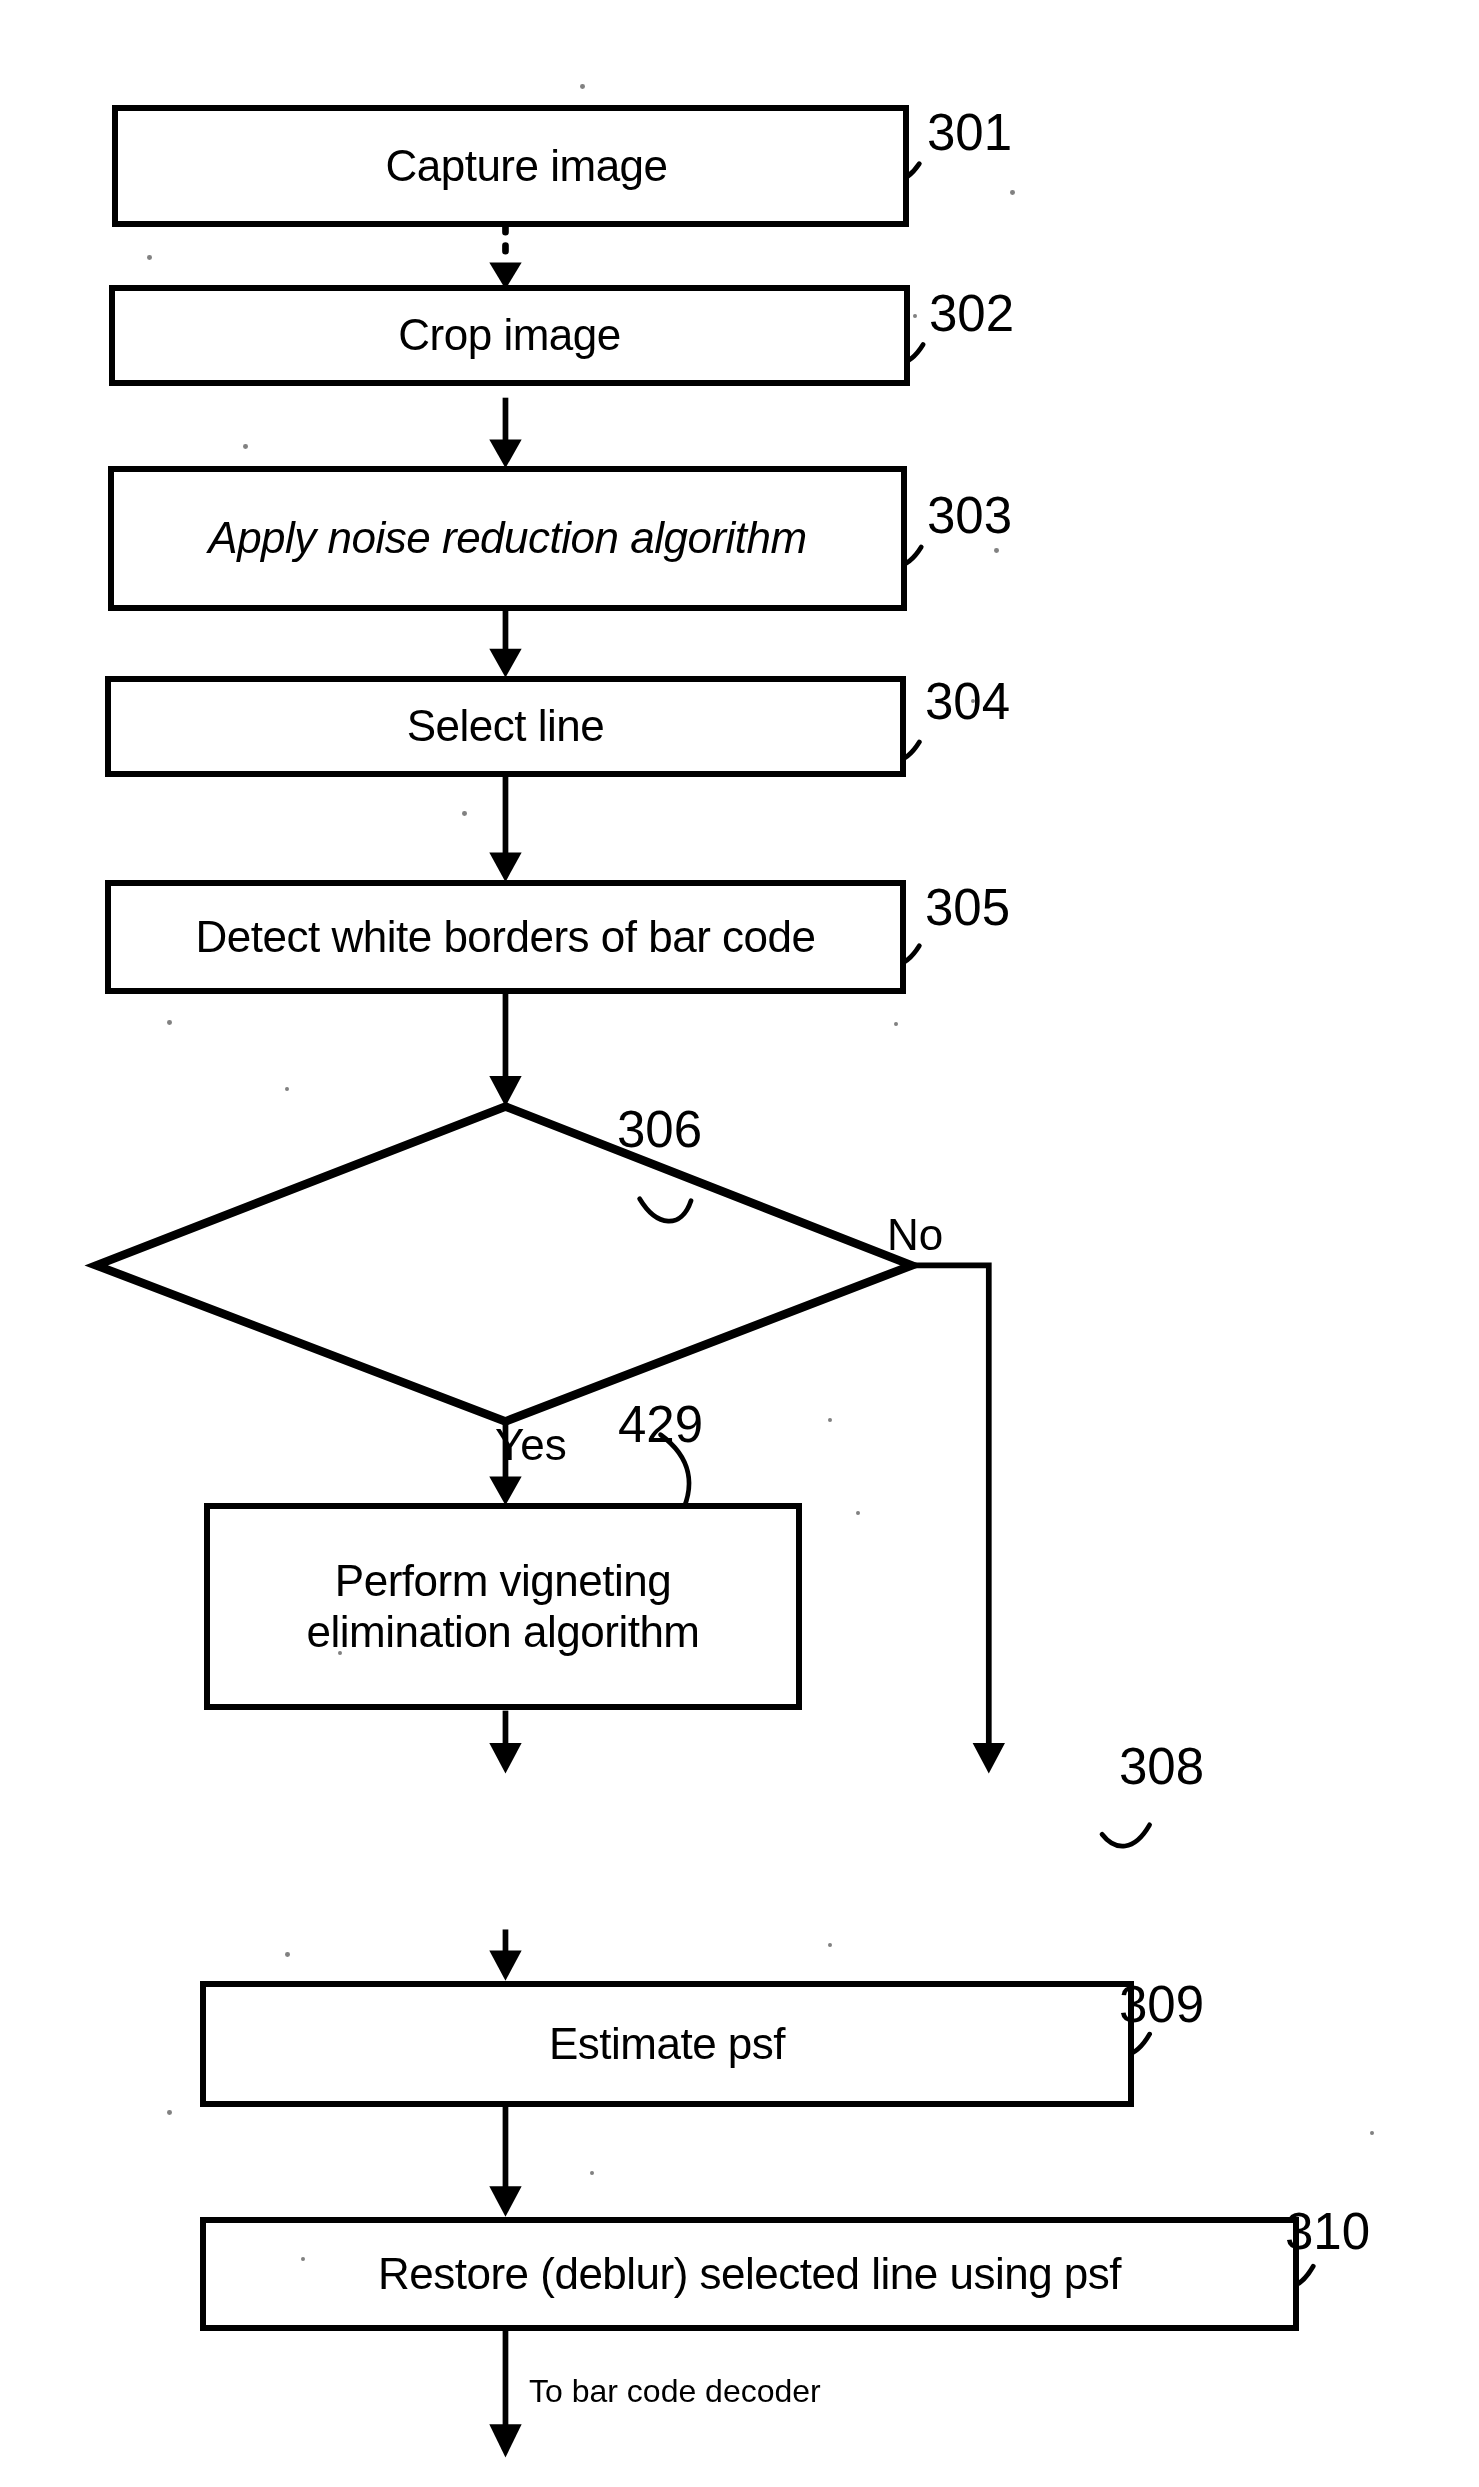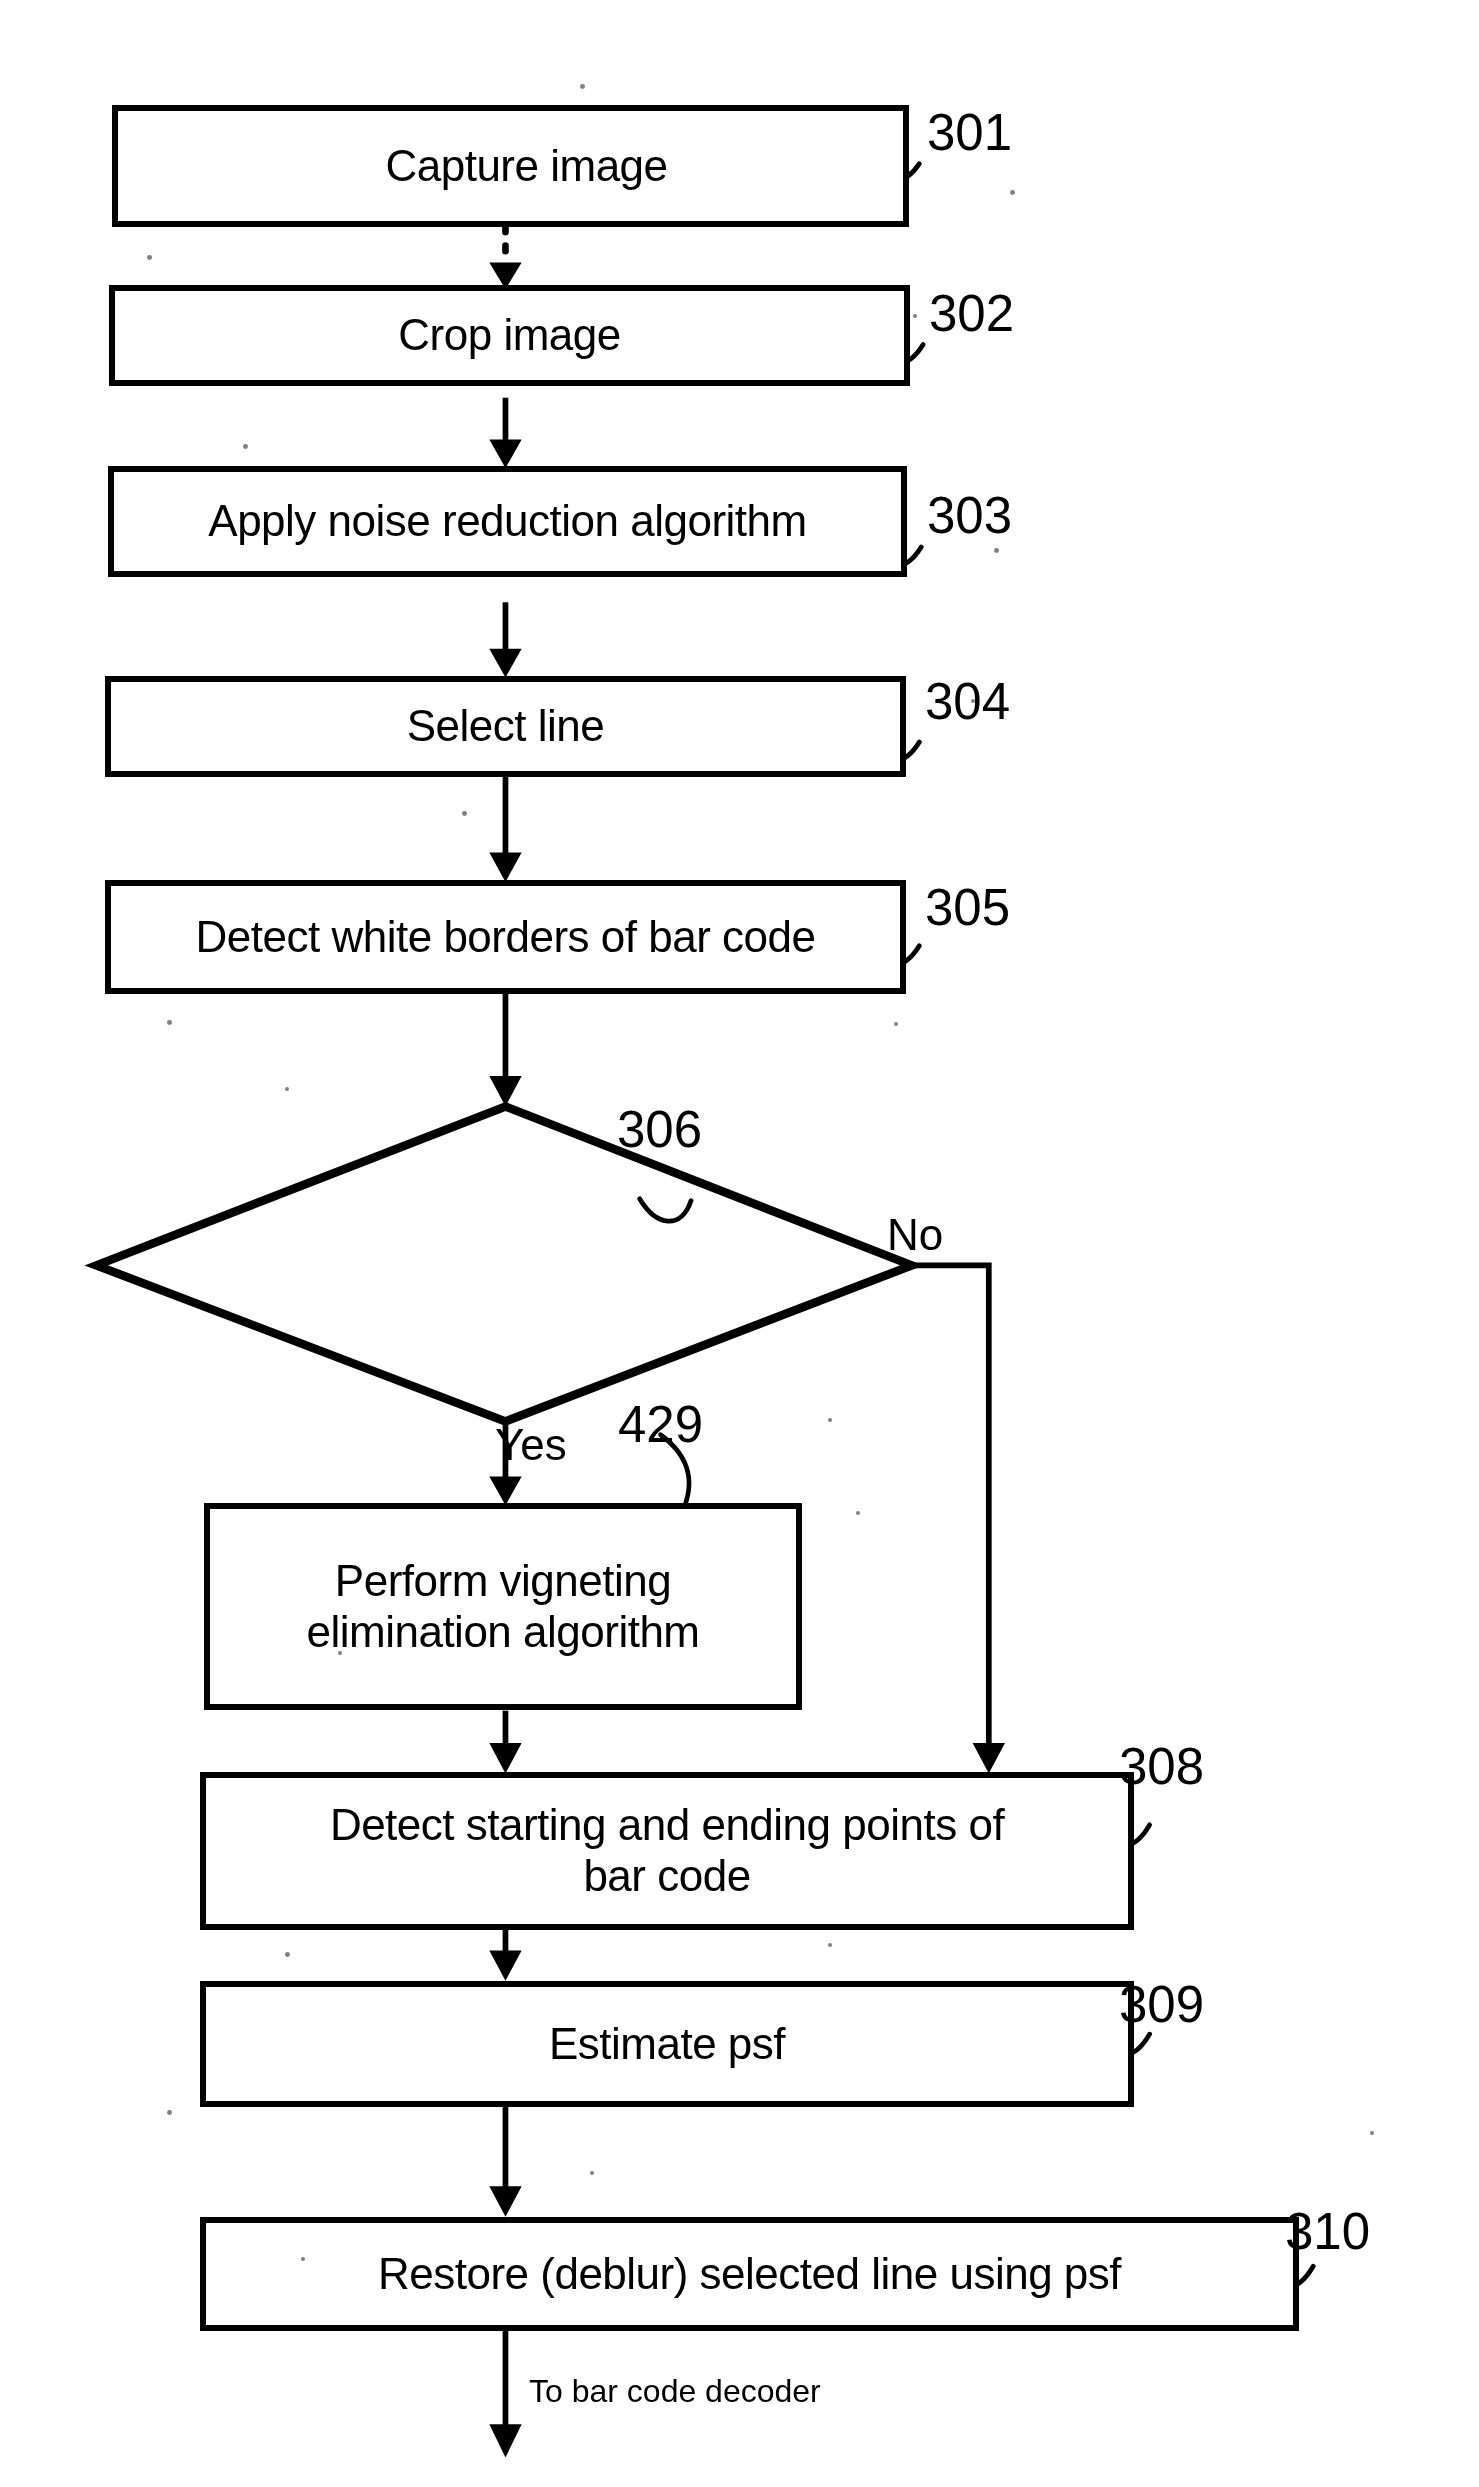--- a/index.html
+++ b/index.html
@@ -193,21 +193,21 @@
   <div class="node-box" style="left:112px; top:105px; width:797px; height:122px;padding-left:32px;">
     <span class="node-label">Capture image</span>
   </div>
   <div class="ref-num" style="left:927px; top:107px;">301</div>
 
   <div class="node-box" style="left:109px; top:285px; width:801px; height:101px;">
     <span class="node-label">Crop image</span>
   </div>
   <div class="ref-num" style="left:929px; top:288px;">302</div>
 
-  <div class="node-box" style="left:108px; top:466px; width:799px; height:111px;">
+  <div class="node-box" style="left:108px; top:466px; width:799px; height:145px;font-style:italic;">
     <span class="node-label">Apply noise reduction algorithm</span>
   </div>
   <div class="ref-num" style="left:927px; top:490px;">303</div>
 
   <div class="node-box" style="left:105px; top:676px; width:801px; height:101px;">
     <span class="node-label">Select line</span>
   </div>
   <div class="ref-num" style="left:925px; top:676px;">304</div>
 
   <div class="node-box" style="left:105px; top:880px; width:801px; height:114px;">
@@ -219,24 +219,20 @@
 
   <div class="edge-label" style="left:887px; top:1213px;">No</div>
   <div class="edge-label" style="left:495px; top:1423px;">Yes</div>
 
   <div class="node-box" style="left:204px; top:1503px; width:598px; height:207px;">
     <span class="node-label">Perform vigneting
 elimination algorithm</span>
   </div>
   <div class="ref-num" style="left:618px; top:1399px;">429</div>
 
-  <div class="node-box" style="left:200px; top:1772px; width:934px; height:158px;">
-    <span class="node-label">Detect starting and ending points of
-bar code</span>
-  </div>
   <div class="ref-num" style="left:1119px; top:1741px;">308</div>
 
   <div class="node-box" style="left:200px; top:1981px; width:934px; height:126px;">
     <span class="node-label">Estimate psf</span>
   </div>
   <div class="ref-num" style="left:1119px; top:1979px;">309</div>
 
   <div class="node-box" style="left:200px; top:2217px; width:1099px; height:114px;">
     <span class="node-label">Restore (deblur) selected line using psf</span>
   </div>

